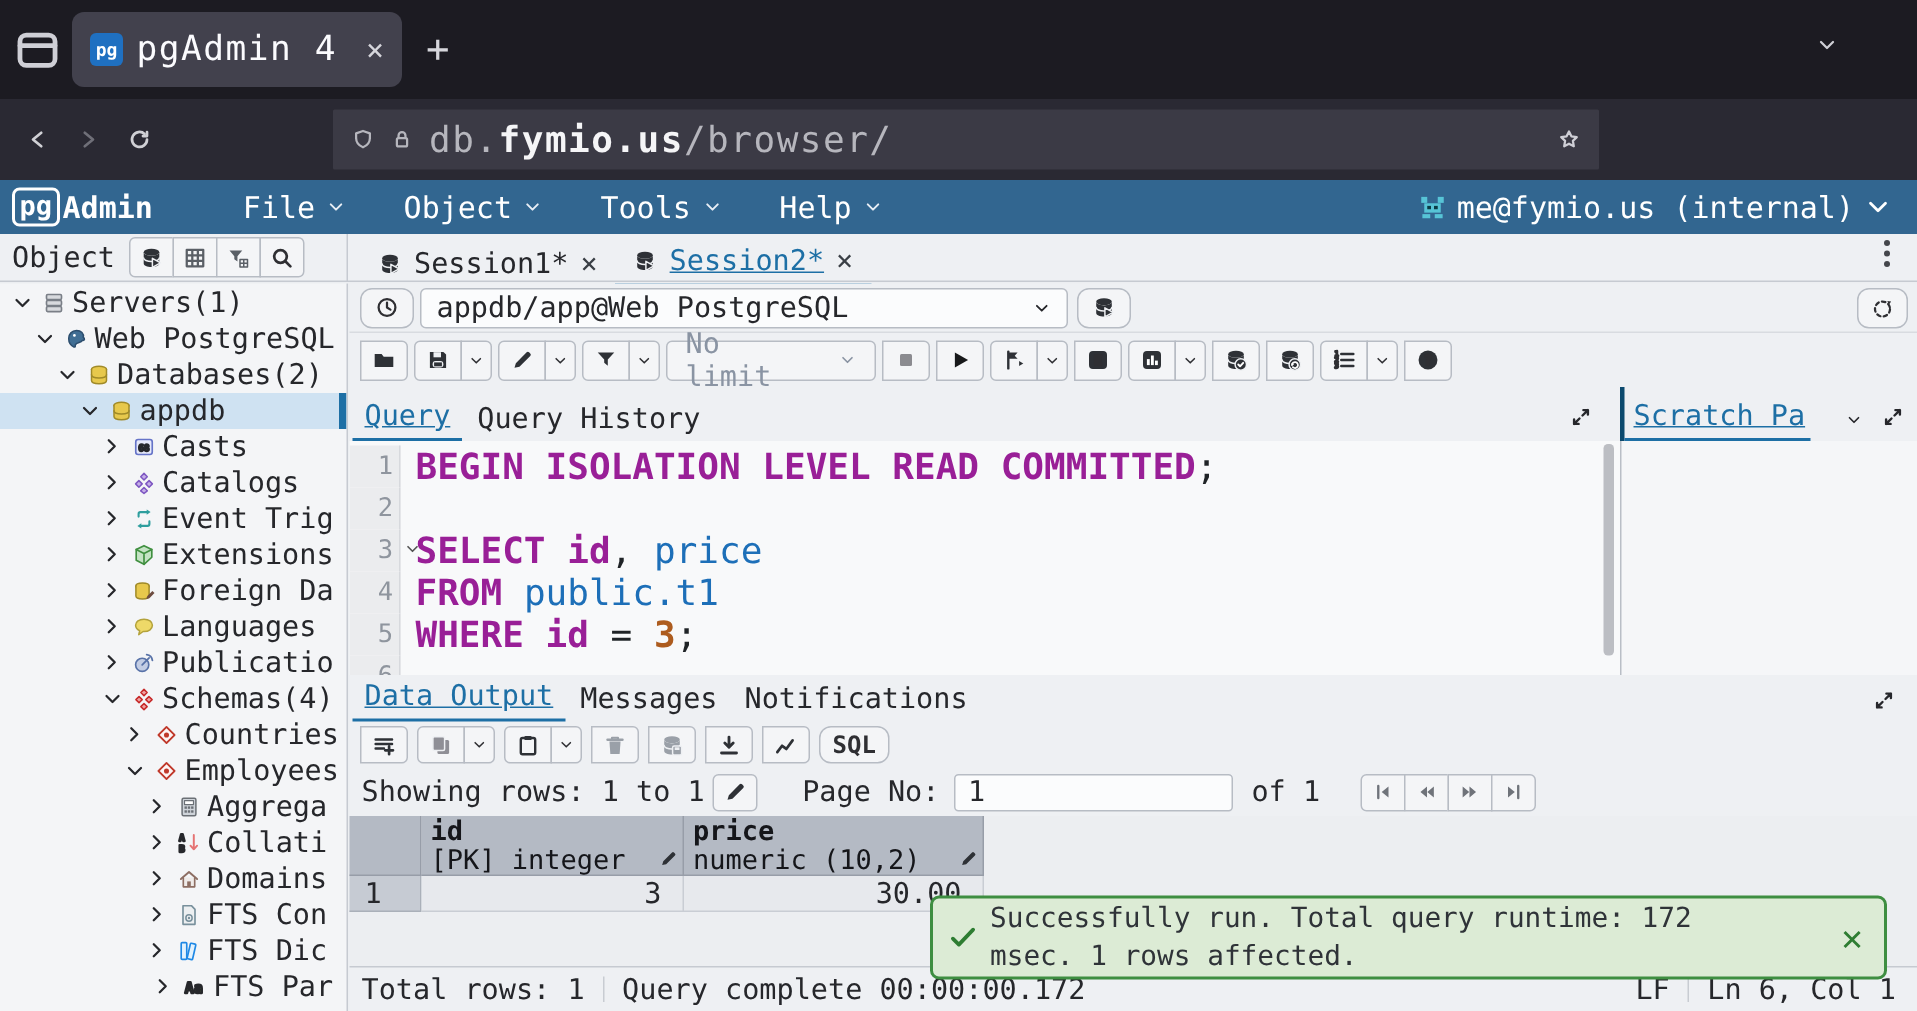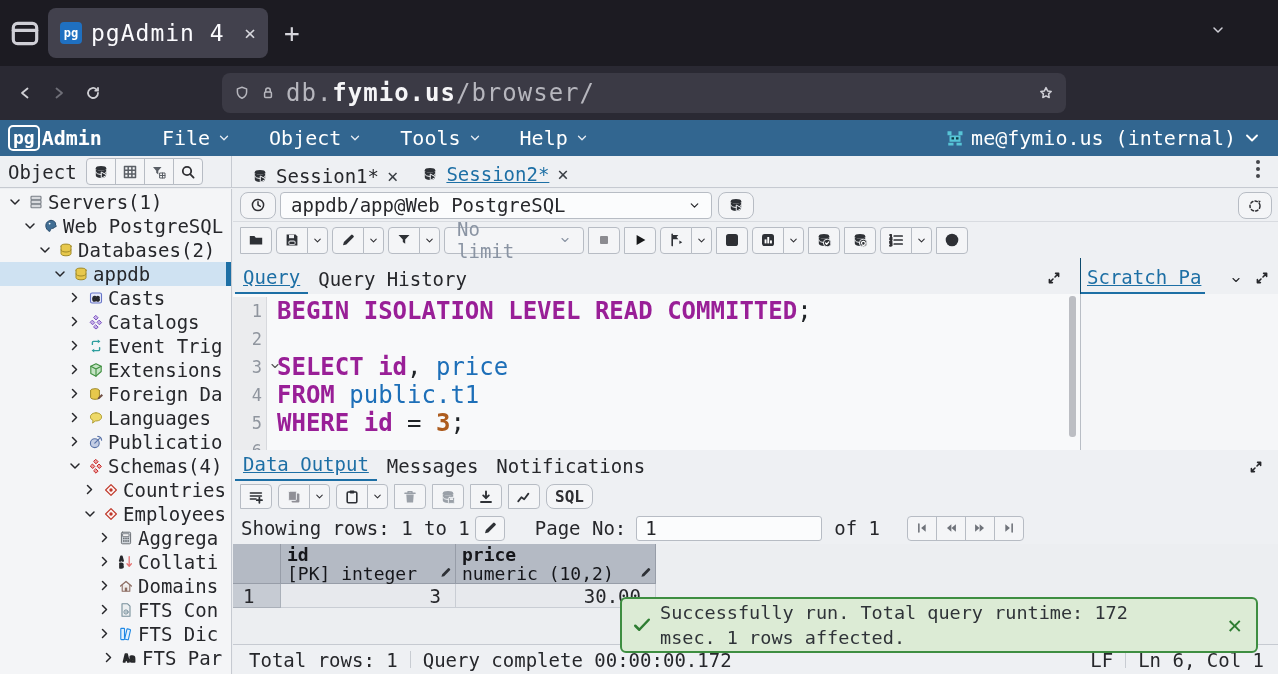--- a/index.html
+++ b/index.html
@@ -28,21 +28,21 @@
               font-size:12px;font-weight:bold;display:flex;align-items:center;justify-content:center}
   .ff-tab-title{font-size:23px;letter-spacing:1px;white-space:nowrap;overflow:hidden;flex:1}
   .ff-tab-close{color:#d6d6dc;font-size:20px;line-height:1}
   .ff-newtab{color:#d6d6dc;font-size:26px;margin-left:16px}
   .ff-tab-chevron{position:absolute;right:52px;top:22px;color:#cfcfd6}
   .ff-navbar{position:absolute;left:0;top:66px;width:1278px;height:54px;background:var(--ff-bar);
              display:flex;align-items:center}
   .nav-ic{width:34px;height:34px;display:flex;align-items:center;justify-content:center;color:#d0d0d5}
   .nav-ic.dis{color:#6f6f78}
   .nav-back{margin-left:8px}
-  .url-field{margin-left:112px;width:844px;height:40px;background:var(--ff-field);border-radius:8px;
+  .url-field{margin-left:112px;width:844px;height:40px;background:var(--ff-field);border-radius:1px;
              display:flex;align-items:center;padding:12px 12px;gap:10px;color:#b6b6bd;font-size:24px;letter-spacing:1px}
   .url-text{flex:1;white-space:nowrap;overflow:hidden}
   .url-host{color:#f5f5f7;font-weight:bold}
   .url-star{color:#cfcfd6}
   .ff-right{position:absolute;right:12px;top:74px;display:flex;align-items:center;gap:14px}
   .acct-circle{width:27px;height:27px;border-radius:50%;background:#f3f3f6;color:#1c1b22;
                font-weight:bold;font-size:16px;display:flex;align-items:center;justify-content:center;font-family:"DejaVu Sans",sans-serif}
 
   
   .pg-header{position:absolute;left:0;top:120px;width:1278px;height:36px;background:var(--pg-blue);
@@ -111,21 +111,21 @@
   .limit-box{display:flex;align-items:center;gap:26px;border:1px solid var(--btn-border);border-radius:4px;
              background:var(--btn-bg);height:27px;padding:0 12px;color:var(--dim);font-size:19px;width:140px}
   .limit-box svg{width:12px;height:12px}
 
   
   .etabs-row{position:absolute;left:0;top:69px;width:100%;height:36px;display:flex;align-items:flex-end}
   .etabs-left{width:847px;display:flex;align-items:flex-end;height:36px;position:relative;border-bottom:0}
   .doc-tab{font-size:19px;padding:0 8px 4px 8px;margin-left:2px;color:#26272b}
   .doc-tab.active{color:var(--accent);border-bottom:2px solid var(--accent);text-decoration:underline}
   .etab-expand{position:absolute;right:18px;bottom:8px;color:#26272b}
-  .scratch-sec{width:198px;height:36px;border-left:1px solid #0c4a6e;display:flex;align-items:flex-end;position:relative}
+  .scratch-sec{width:198px;height:36px;border-left:3px solid #0c4a6e;display:flex;align-items:flex-end;position:relative}
   .scratch-tab{font-size:19px;color:var(--accent);text-decoration:underline;border-bottom:2px solid var(--accent);
                padding:0 4px 4px 6px;white-space:nowrap;overflow:hidden;max-width:130px}
   .scratch-chev{position:absolute;right:36px;bottom:8px;color:#26272b}
   .scratch-chev svg{width:12px;height:12px}
   .scratch-expand{position:absolute;right:8px;bottom:8px;color:#26272b}
 
   
   .editor-wrap{position:absolute;left:0;top:105px;width:100%;height:156px;display:flex}
   .editor{width:847px;height:100%;background:#f8f9fa;position:relative;overflow:hidden}
   .cm-line{display:flex;height:28px;align-items:center}
@@ -1205,21 +1205,21 @@
               </svg>
             </span>
           </div>
           <div class="g-rownum">1</div>
           <div class="g-cell">3</div>
           <div class="g-cell">30.00</div>
         </div>
     </div>
 
     <div class="statusbar">
-      <span style="margin-left:16px">Total rows: 1</span>
+      <span style="margin-left:8px">Total rows: 1</span>
       <span class="sb-div"></span>
       <span>Query complete 00:00:00.172</span>
       <span class="sb-right">
         <span>LF</span>
         <span class="sb-div"></span>
         <span>Ln 6, Col 1</span>
       </span>
     </div>
   </div>
 

